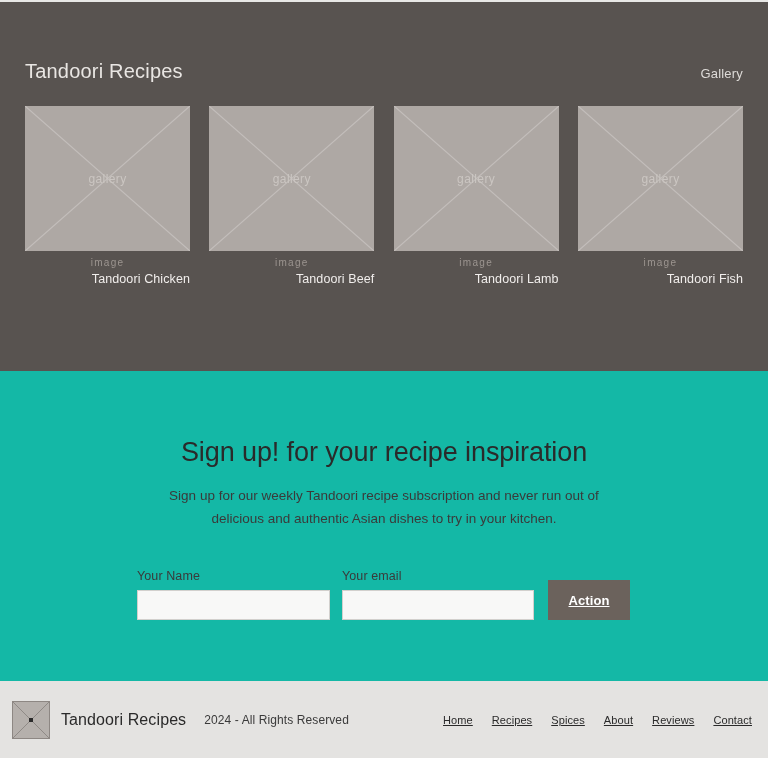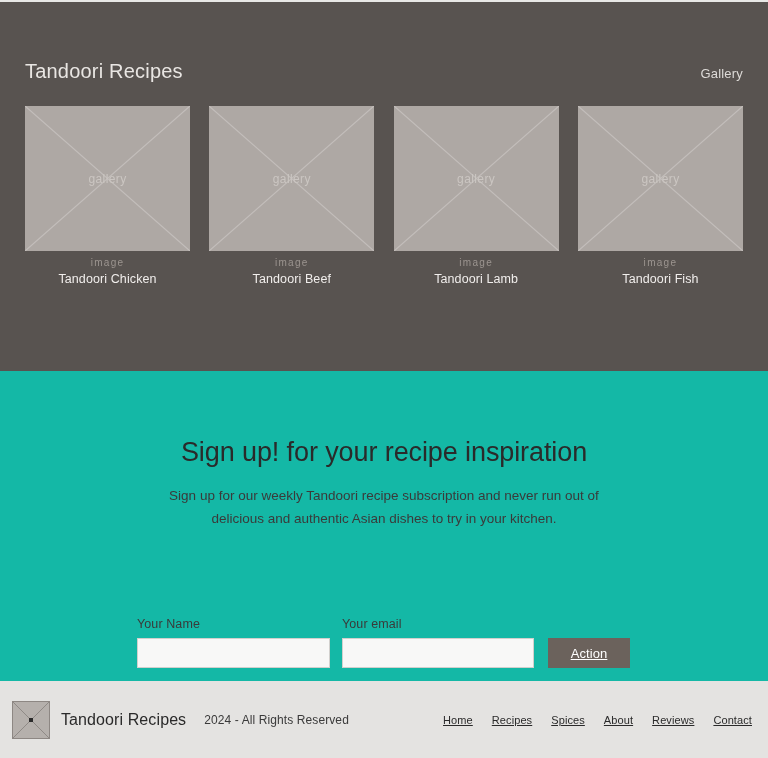--- a/index.html
+++ b/index.html
@@ -83,21 +83,21 @@
     letter-spacing: 0.4px;
   }
   .cap-kind {
     text-align: center;
     color: #9c9590;
     font-size: 10px;
     letter-spacing: 1.3px;
     margin-top: 6px;
   }
   .cap-name {
-    text-align: center;
+    text-align: right;
     color: #f1eeec;
     font-size: 12.5px;
     margin-top: 4px;
     letter-spacing: 0.1px;
   }
 
   
   .signup {
     background: #14b8a6;
     height: 310px;
@@ -123,49 +123,50 @@
   .form-row {
     display: flex;
     align-items: flex-end;
     margin: 39px 0 0 137px;
   }
   .field {
     display: flex;
     flex-direction: column;
   }
   .field.name  { width: 193px; margin-right: 12px; }
-  .field.email { width: 192px; margin-right: 14px; margin-top: 48px; }
+  .field.email { width: 192px; margin-right: 14px; }
   .field label {
     font-size: 12.5px;
     color: #3a3a3a;
     margin-bottom: 7px;
     letter-spacing: 0.1px;
   }
   .field input {
     height: 30px;
     box-sizing: border-box;
     border: 1px solid #d2d0cd;
     background: #f8f8f7;
     font-family: "Liberation Sans", sans-serif;
     font-size: 13px;
     color: #333;
     padding: 0 6px;
     outline: none;
   }
   .action-btn {
     width: 82px;
-    height: 30px;
+    height: 40px;
     background: #6b625c;
     border: none;
     color: #ffffff;
     font-family: "Liberation Sans", sans-serif;
     font-size: 13px;
     text-decoration: underline;
     cursor: pointer;
     letter-spacing: 0.1px;
+    font-weight: bold;
   }
 
   
   .footer {
     background: #e4e3e1;
     height: 77px;
     display: flex;
     align-items: center;
     justify-content: space-between;
     padding: 0 16px 0 12px;

